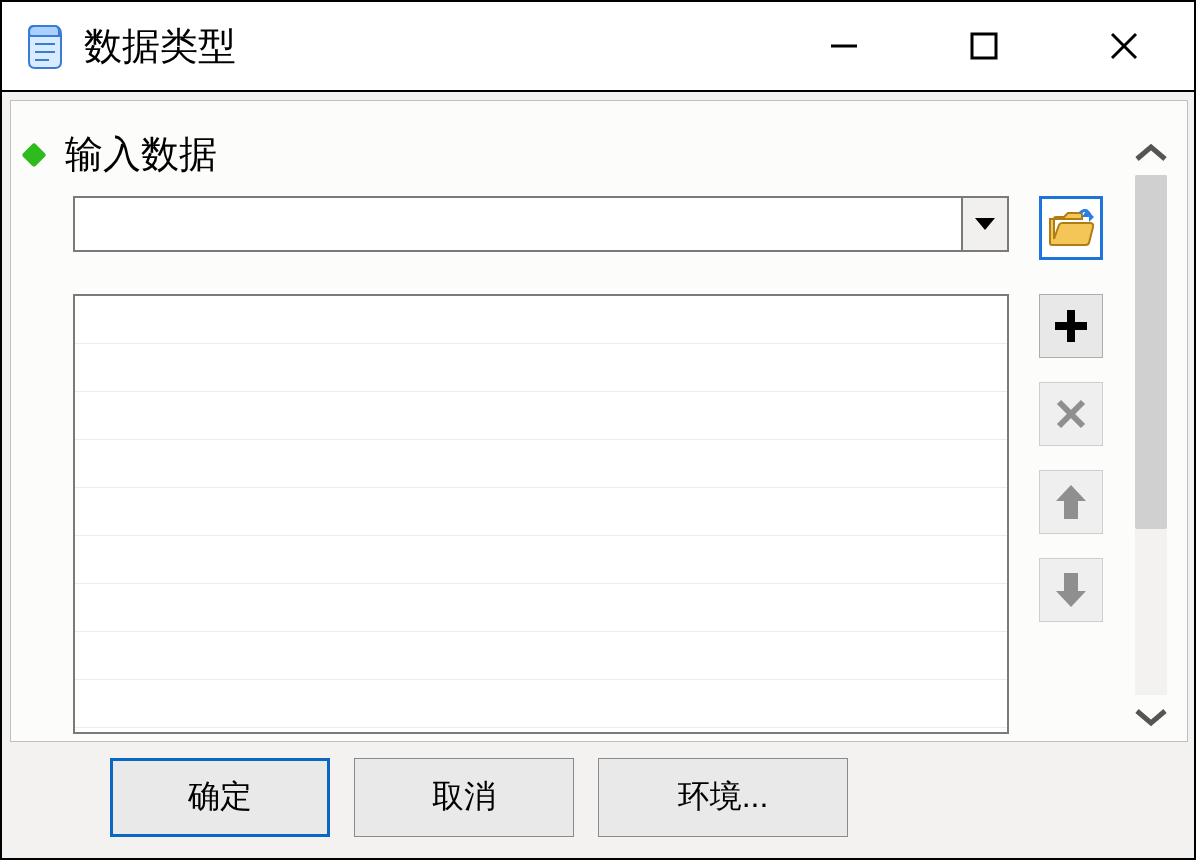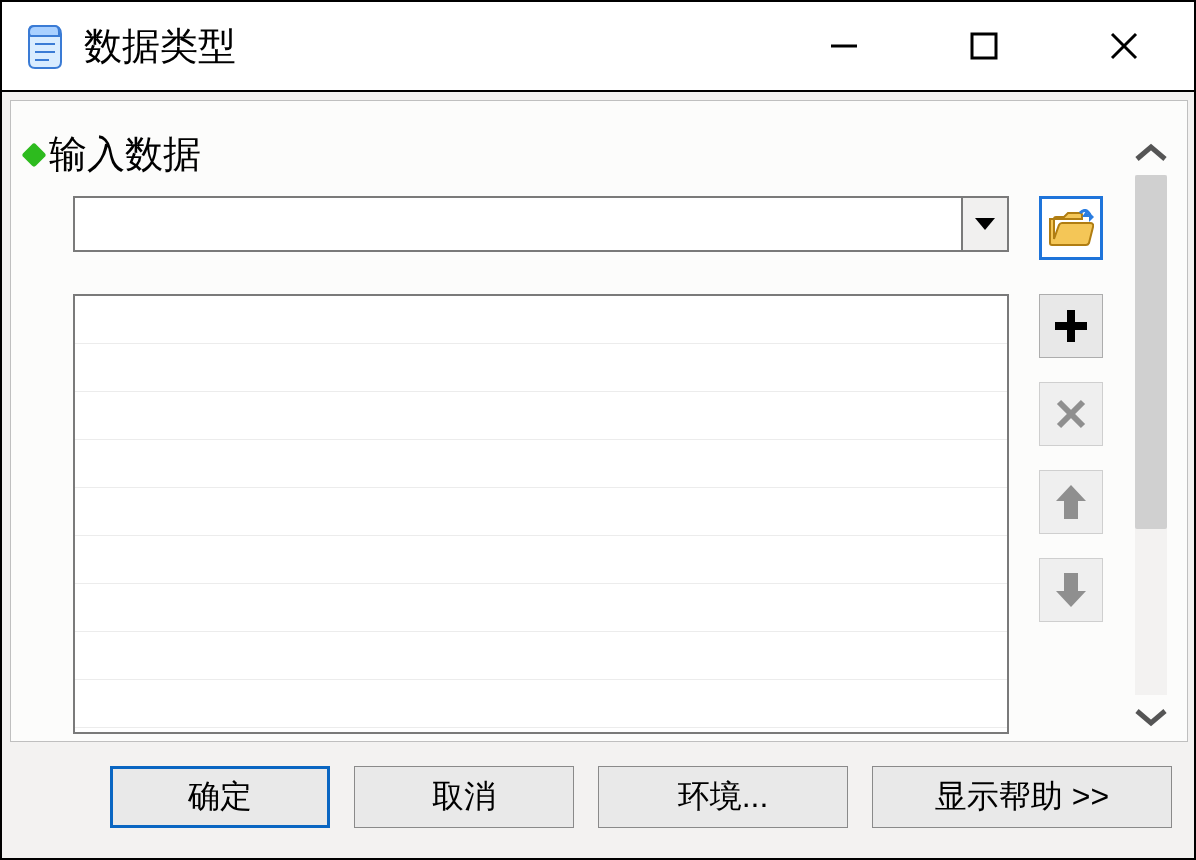--- a/index.html
+++ b/index.html
@@ -68,21 +68,21 @@
   .content-col {
     flex: 1 1 auto;
     padding-right: 12px;
     display: flex;
     flex-direction: column;
   }
 
   .section-header {
     display: flex;
     align-items: center;
-    gap: 6px;
+    gap: 22px;
     margin-bottom: 16px;
   }
   .bullet-green {
     width: 18px; height: 18px;
     background: #2dbb1e;
     border-radius: 3px;
     transform: rotate(45deg);
     margin-left: 2px;
   }
   .section-title {
@@ -200,21 +200,21 @@
   
   .button-row {
     height: 110px;
     display: flex;
     align-items: center;
     gap: 24px;
     padding: 0 12px 0 100px;
     background: #f3f2f1;
   }
   .dlg-btn {
-    height: 62px;
+    height: 79px;
     min-width: 220px;
     padding: 8px 28px;
     background: #e9e9e9;
     border: 1px solid #8a8a8a;
     font-size: 32px;
     display: flex; align-items: center; justify-content: center;
     color: #000;
   }
   .dlg-btn.primary {
     border: 3px solid #0a66c2;
@@ -339,15 +339,14 @@
           </svg>
       </div>
     </div>
 
   </div>
 
   <div class="button-row">
     <div class="dlg-btn primary">确定</div>
     <div class="dlg-btn">取消</div>
     <div class="dlg-btn wide">环境...</div>
-    <div class="dlg-btn" style="min-width:300px">显示帮助 &gt;&gt;</div>
   </div>
 </div>
 
 </body></html>

